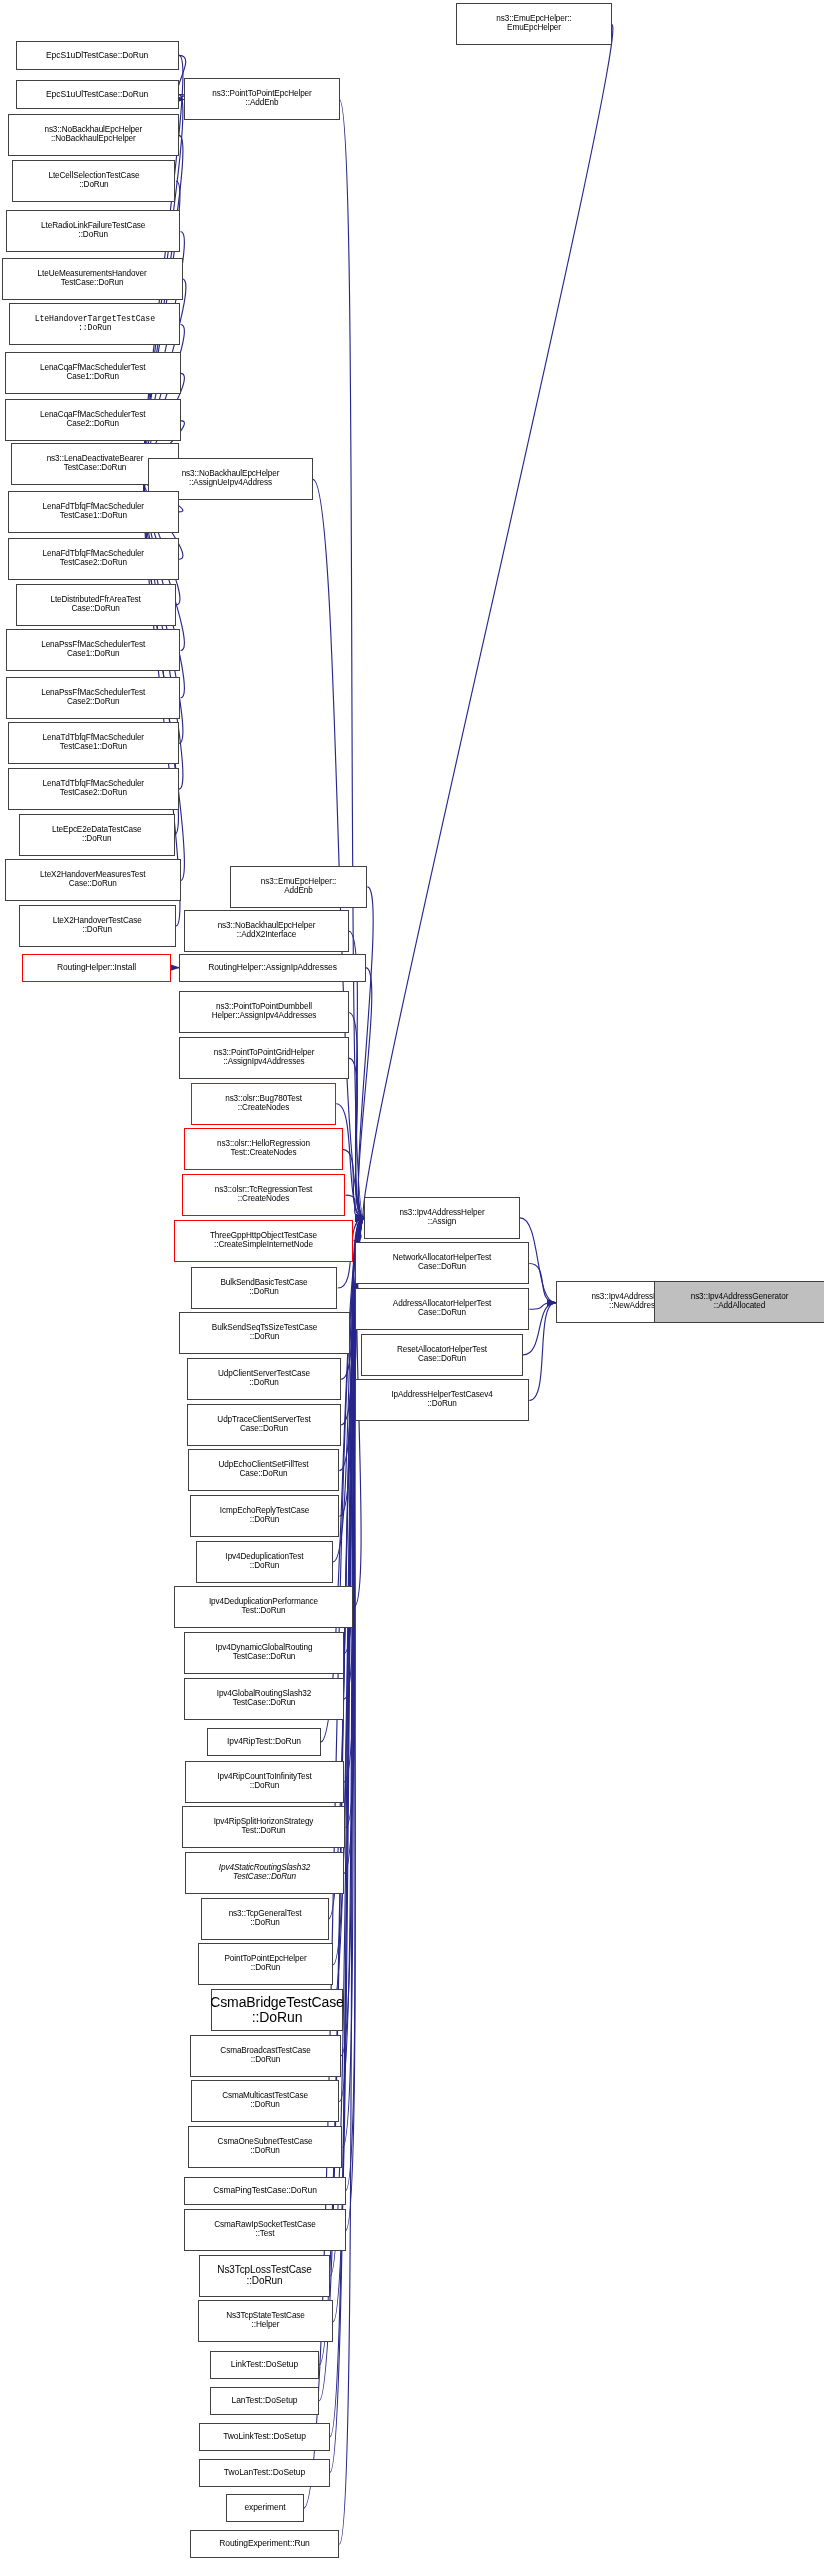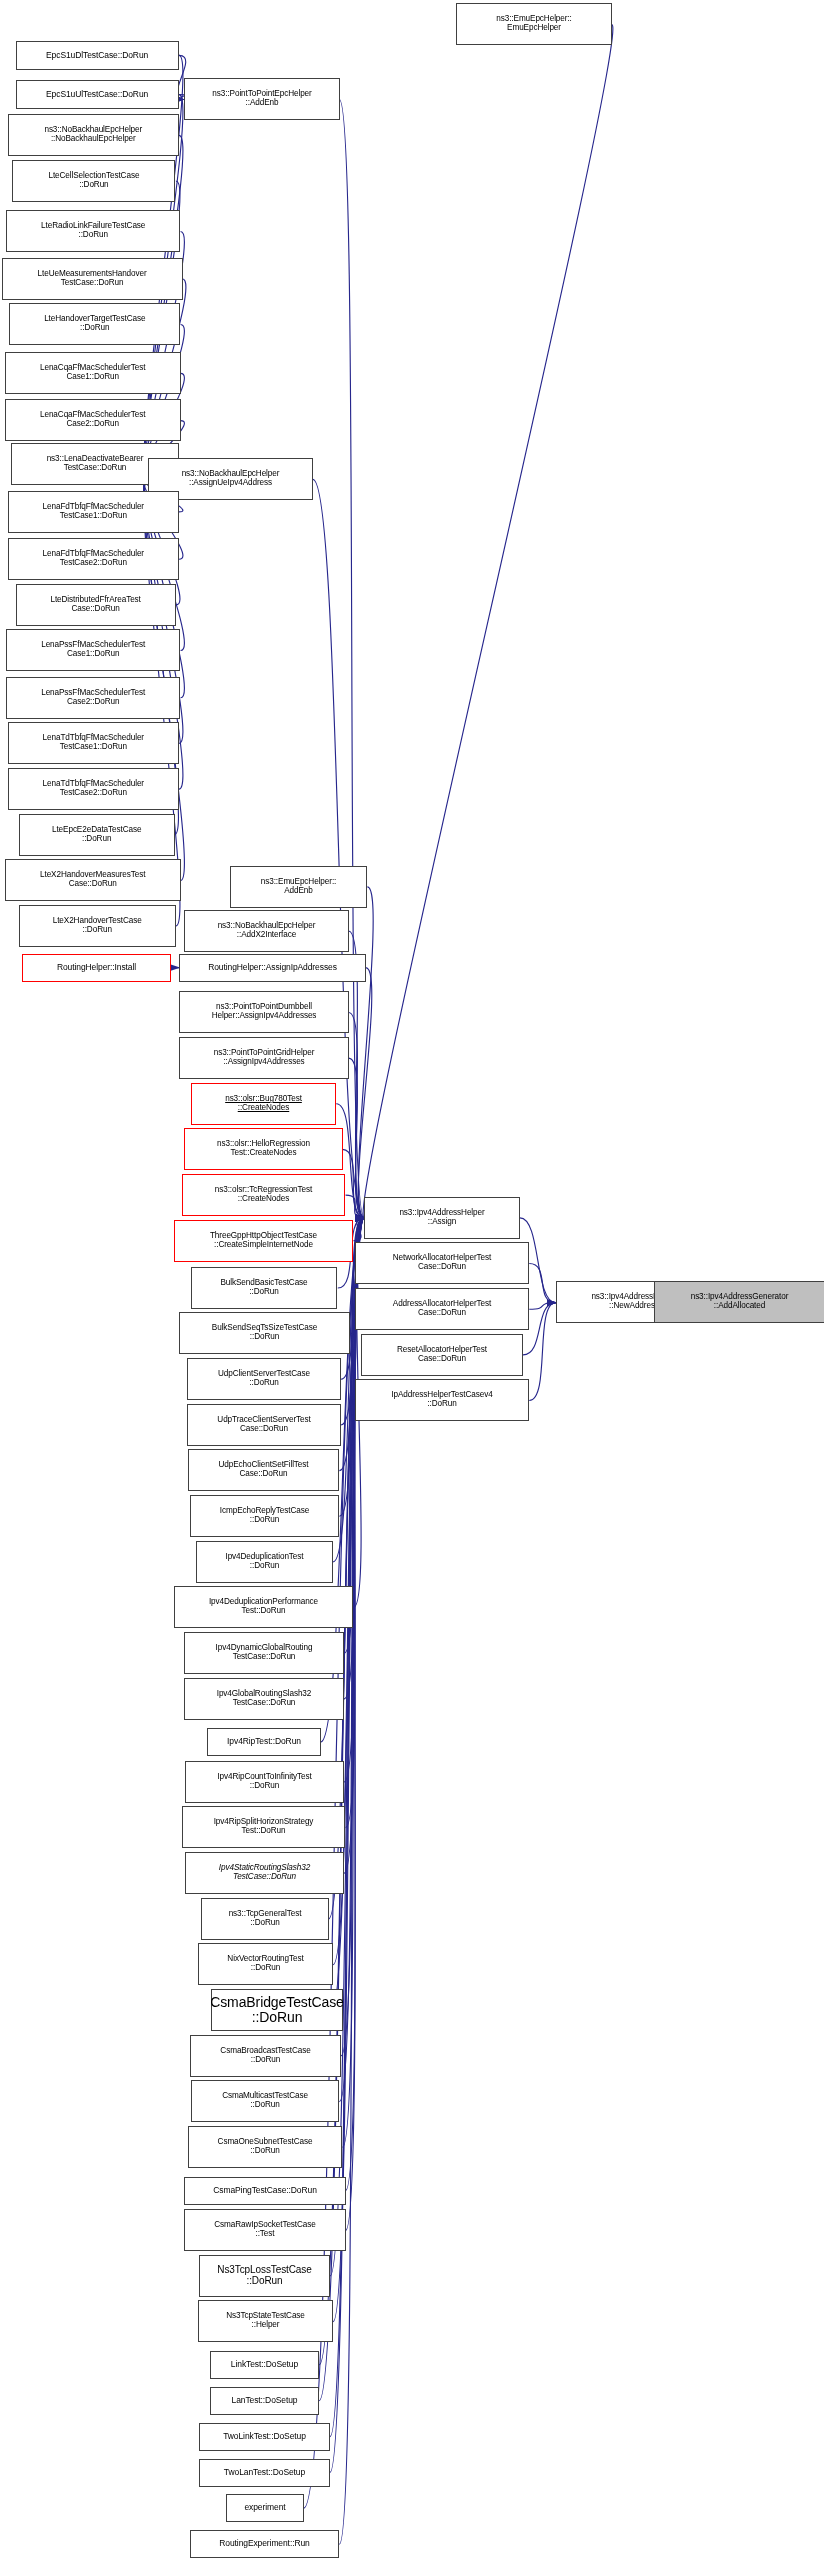--- a/index.html
+++ b/index.html
@@ -117,21 +117,21 @@
       <div class="node" style="left: 184px; top: 78px; width: 156px; height: 42px; font-size: 8.2px;">ns3::PointToPointEpcHelper
 ::AddEnb</div>
       <div class="node" style="left: 7.8px; top: 114px; width: 171px; height: 42px; font-size: 8.2px;">ns3::NoBackhaulEpcHelper
 ::NoBackhaulEpcHelper</div>
       <div class="node" style="left: 12.4px; top: 160px; width: 163px; height: 42px; font-size: 8.2px;">LteCellSelectionTestCase
 ::DoRun</div>
       <div class="node" style="left: 6.2px; top: 210px; width: 174px; height: 42px; font-size: 8.2px;">LteRadioLinkFailureTestCase
 ::DoRun</div>
       <div class="node" style="left: 1.6px; top: 258px; width: 181px; height: 42px; font-size: 8.2px;">LteUeMeasurementsHandover
 TestCase::DoRun</div>
-      <div class="node" style="left: 9.3px; top: 303px; width: 171px; height: 42px; font-size: 8.2px;">LteHandoverTargetTestCase
+      <div class="node" style="left: 9.3px; top: 303px; width: 171px; height: 42px; font-size: 8.2px; font-family: Liberation Mono, monospace;">LteHandoverTargetTestCase
 ::DoRun</div>
       <div class="node" style="left: 4.7px; top: 352px; width: 176px; height: 42px; font-size: 8.2px;">LenaCqaFfMacSchedulerTest
 Case1::DoRun</div>
       <div class="node" style="left: 4.7px; top: 399px; width: 176px; height: 42px; font-size: 8.2px;">LenaCqaFfMacSchedulerTest
 Case2::DoRun</div>
       <div class="node" style="left: 11px; top: 443px; width: 168px; height: 42px; font-size: 8.2px;">ns3::LenaDeactivateBearer
 TestCase::DoRun</div>
       <div class="node" style="left: 148px; top: 458px; width: 165px; height: 42px; font-size: 8.2px;">ns3::NoBackhaulEpcHelper
 ::AssignUeIpv4Address</div>
       <div class="node" style="left: 7.8px; top: 491px; width: 171px; height: 42px; font-size: 8.2px;">LenaFdTbfqFfMacScheduler
@@ -157,21 +157,21 @@
       <div class="node red" style="left: 22px; top: 954px; width: 149px; height: 28px; font-size: 8.5px;">RoutingHelper::Install</div>
       <div class="node" style="left: 179px; top: 954px; width: 187px; height: 28px; font-size: 8.5px;">RoutingHelper::AssignIpAddresses</div>
       <div class="node" style="left: 230px; top: 866px; width: 137px; height: 42px; font-size: 8.2px;">ns3::EmuEpcHelper::
 AddEnb</div>
       <div class="node" style="left: 184px; top: 910px; width: 165px; height: 42px; font-size: 8.2px;">ns3::NoBackhaulEpcHelper
 ::AddX2Interface</div>
       <div class="node" style="left: 179px; top: 991px; width: 170px; height: 42px; font-size: 8.2px;">ns3::PointToPointDumbbell
 Helper::AssignIpv4Addresses</div>
       <div class="node" style="left: 179px; top: 1037px; width: 170px; height: 42px; font-size: 8.2px;">ns3::PointToPointGridHelper
 ::AssignIpv4Addresses</div>
-      <div class="node red" style="left: 191px; top: 1083px; width: 145px; height: 42px; font-size: 8.2px; text-decoration: underline;">ns3::olsr::Bug780Test
+      <div class="node red" style="left: 191px; top: 1083px; width: 145px; height: 42px; font-size: 8.2px;">ns3::olsr::Bug780Test
 ::CreateNodes</div>
       <div class="node red" style="left: 184px; top: 1128px; width: 159px; height: 42px; font-size: 8.2px;">ns3::olsr::HelloRegression
 Test::CreateNodes</div>
       <div class="node red" style="left: 182px; top: 1174px; width: 163px; height: 42px; font-size: 8.2px;">ns3::olsr::TcRegressionTest
 ::CreateNodes</div>
       <div class="node red" style="left: 174px; top: 1220px; width: 179px; height: 42px; font-size: 8.2px;">ThreeGppHttpObjectTestCase
 ::CreateSimpleInternetNode</div>
       <div class="node" style="left: 191px; top: 1267px; width: 146px; height: 42px; font-size: 8.2px;">BulkSendBasicTestCase
 ::DoRun</div>
       <div class="node" style="left: 179px; top: 1312px; width: 171px; height: 42px; font-size: 8.2px;">BulkSendSeqTsSizeTestCase
@@ -194,21 +194,21 @@
 TestCase::DoRun</div>
       <div class="node" style="left: 207px; top: 1728px; width: 114px; height: 28px; font-size: 8.5px;">Ipv4RipTest::DoRun</div>
       <div class="node" style="left: 185px; top: 1761px; width: 159px; height: 42px; font-size: 8.2px;">Ipv4RipCountToInfinityTest
 ::DoRun</div>
       <div class="node" style="left: 182px; top: 1806px; width: 163px; height: 42px; font-size: 8.2px;">Ipv4RipSplitHorizonStrategy
 Test::DoRun</div>
       <div class="node" style="left: 185px; top: 1852px; width: 159px; height: 42px; font-size: 8.2px; font-style: italic;">Ipv4StaticRoutingSlash32
 TestCase::DoRun</div>
       <div class="node" style="left: 201px; top: 1898px; width: 128px; height: 42px; font-size: 8.2px;">ns3::TcpGeneralTest
 ::DoRun</div>
-      <div class="node" style="left: 198px; top: 1943px; width: 135px; height: 42px; font-size: 8.2px;">NixVectorRoutingTest
+      <div class="node" style="left: 198px; top: 1943px; width: 135px; height: 42px; font-size: 8.2px;">PointToPointEpcHelper
 ::DoRun</div>
       <div class="node" style="left: 199px; top: 1989px; width: 132px; height: 42px; font-size: 14px; margin-left: 12px;">CsmaBridgeTestCase
 ::DoRun</div>
       <div class="node" style="left: 190px; top: 2035px; width: 151px; height: 42px; font-size: 8.2px;">CsmaBroadcastTestCase
 ::DoRun</div>
       <div class="node" style="left: 191px; top: 2080px; width: 148px; height: 42px; font-size: 8.2px;">CsmaMulticastTestCase
 ::DoRun</div>
       <div class="node" style="left: 188px; top: 2126px; width: 154px; height: 42px; font-size: 8.2px;">CsmaOneSubnetTestCase
 ::DoRun</div>
       <div class="node" style="left: 184px; top: 2177px; width: 162px; height: 28px; font-size: 8.5px;">CsmaPingTestCase::DoRun</div>

